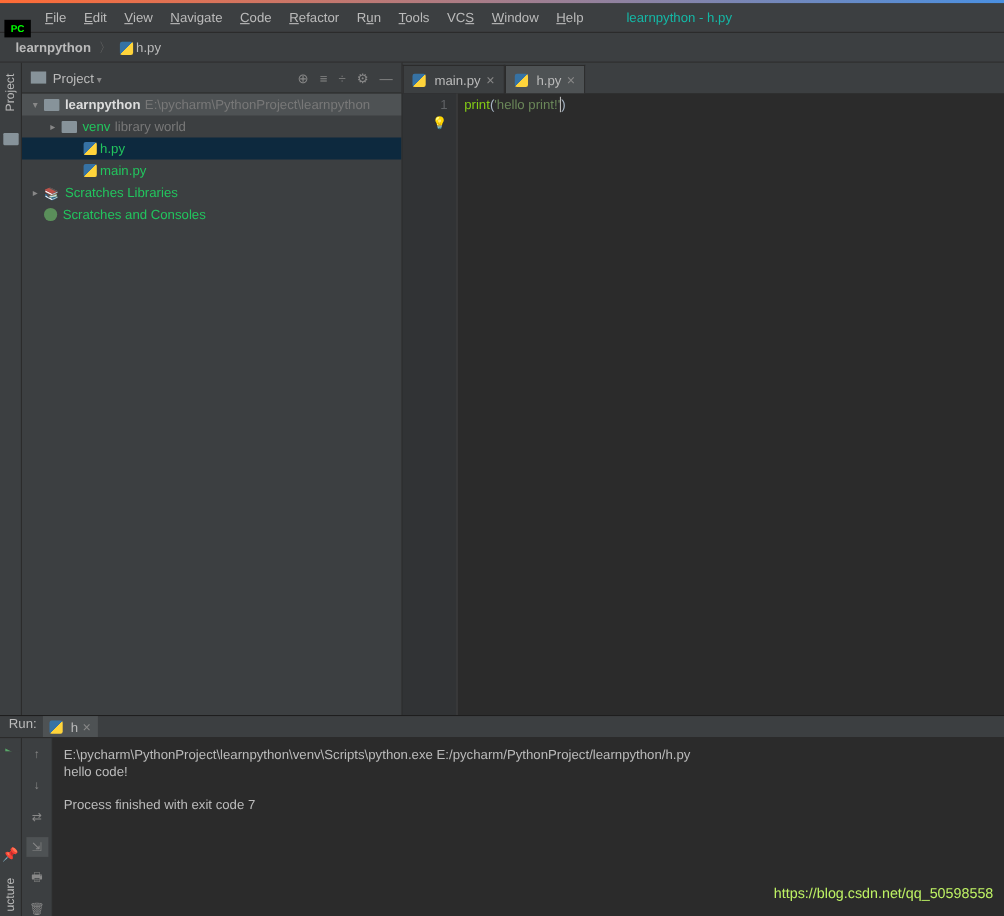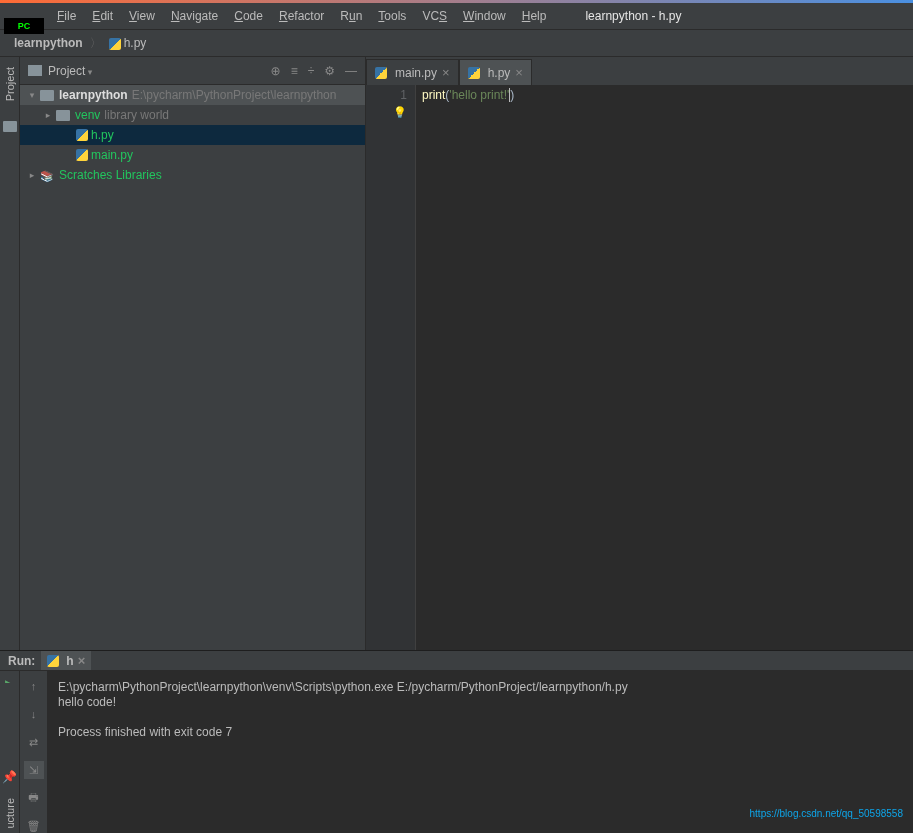--- a/index.html
+++ b/index.html
@@ -1,22 +1,22 @@
 <!DOCTYPE html>
 <html><head>
 <meta charset="utf-8">
 <style>
 * { margin:0; padding:0; box-sizing:border-box; font-family:"Segoe UI",Arial,sans-serif; font-size:12px; }
 body { width:913px; height:833px; background:#3c3f41; color:#bbbbbb; overflow:hidden; position:relative; }
 .top-accent { height:3px; background:linear-gradient(90deg,#ff6b35,#4a90e2); }
 .menubar { display:flex; align-items:center; height:26px; background:#3c3f41; padding:0 4px; gap:2px; }
-.pc-icon { width:40px; height:16px; background:#000; color:#0f0; font-size:9px; font-weight:bold; display:flex; align-items:center; justify-content:center; margin-right:4px;margin-top:20px; }
+.pc-icon { width:24px; height:16px; background:#000; color:#0f0; font-size:9px; font-weight:bold; display:flex; align-items:center; justify-content:center; margin-right:4px;margin-top:20px; }
 .menu-item { padding:3px 7px; cursor:pointer;text-align:right; }
 .menu-item u { text-decoration:underline; }
-.window-title { margin-left:30px; color:#e5e5e5;text-align:center; }
+.window-title { margin-left:30px; color:#14b8a6;text-align:center; }
 .navbar { display:flex; align-items:center; height:28px; background:#3c3f41; padding:0 10px; border-top:1px solid #2b2b2b; border-bottom:1px solid #2b2b2b; }
 .crumb { padding:2px 4px; }
 .crumb-sep { color:#666; margin:0 3px; }
 .py-icon { display:inline-block; width:12px; height:12px; background:linear-gradient(135deg,#3672a4 50%,#ffd43b 50%); border-radius:2px; vertical-align:middle; margin-right:3px; }
 .main { display:flex; height:593px; }
 .sidebar-strip { width:20px; background:#3c3f41; border-right:1px solid #2b2b2b; display:flex; flex-direction:column; align-items:center; padding-top:10px; gap:20px; }
 .vtext { writing-mode:vertical-rl; transform:rotate(180deg); font-size:11px; cursor:pointer; }
 .folder-strip-icon { width:14px; height:11px; background:#87939a; border-radius:1px; }
 .project-panel { width:346px; background:#3c3f41; border-right:1px solid #2b2b2b; display:flex; flex-direction:column; }
 .panel-header { display:flex; align-items:center; height:28px; padding:0 8px; border-bottom:1px solid #2b2b2b; }
@@ -43,38 +43,38 @@
 .tabs { display:flex; height:28px; background:#3c3f41; align-items:flex-end; }
 .tab { display:flex; align-items:center; height:26px; padding:0 8px; background:#3c3f41; border:1px solid #2b2b2b; border-bottom:none; cursor:pointer; gap:5px; }
 .tab.active { background:#4e5254; }
 .tab-close { color:#888; font-size:13px; cursor:pointer; }
 .code-area { flex:1; display:flex; background:#2b2b2b; }
 .gutter { width:50px; background:#313335; color:#606366; text-align:right; padding:2px 8px 0 0; font-family:Consolas,monospace; border-right:1px solid #404040; }
 .gutter-line { height:17px; line-height:17px; }
 .bulb { font-size:11px; margin-top:0px; }
 .code { flex:1; padding:2px 6px; font-family:Consolas,monospace; font-size:13px; }
 .code-line { height:17px; line-height:17px; }
-.tok-fn { color:#fef9c3; }
+.tok-fn { color:#84cc16; }
 .tok-str { color:#6a8759; }
 .tok-pn { color:#a9b7c6; }
 .caret { border-right:1px solid #bbb; }
 .run-panel { height:183px; background:#2b2b2b; border-top:1px solid #1e1e1e; display:flex; flex-direction:column; }
-.run-header { height:24px; background:#3c3f41; display:flex; align-items:center; padding:0 8px; gap:6px; border-bottom:1px solid #2b2b2b;font-weight:bold; }
+.run-header { height:24px; background:#3c3f41; display:flex; align-items:flex-start; padding:0 8px; gap:6px; border-bottom:1px solid #2b2b2b; }
 .run-tab { display:flex; align-items:center; gap:4px; background:#4e5254; padding:2px 6px; }
 .run-body { flex:1; display:flex; }
 .run-tools { width:20px; background:#3c3f41; display:flex; flex-direction:column; align-items:center; padding-top:6px; gap:12px; border-right:1px solid #2b2b2b; }
 .run-tool { cursor:pointer; font-size:12px; color:#888; }
 .run-play { color:#59a869; }
 .run-tools2 { width:28px; background:#3c3f41; display:flex; flex-direction:column; align-items:center; padding-top:6px; gap:10px; border-right:1px solid #2b2b2b; }
 .run-tool2 { cursor:pointer; font-size:11px; color:#888; width:20px; height:18px; display:flex; align-items:center; justify-content:center; }
 .run-tool2.active { background:#4e5254; }
 .console { flex:1; padding:8px 10px; font-family:Consolas,monospace; font-size:13px; color:#bbbbbb; white-space:pre; overflow:hidden; }
 .left-strip2 { position:absolute; left:0; bottom:0; width:20px; height:150px; background:#3c3f41; display:flex; flex-direction:column; align-items:center; justify-content:flex-end; padding-bottom:4px; gap:14px; border-right:1px solid #2b2b2b; }
 .pin-icon { color:#888; font-size:12px; cursor:pointer; }
-.watermark { position:absolute; right:10px; bottom:14px; color:#0ea5e9; font-size:10px; }
+.watermark { position:absolute; right:10px; bottom:14px; color:#bef264; font-size:13px; }
 </style>
 </head>
 <body>
 
 <div class="top-accent"></div>
 
 <div class="menubar">
   <div class="pc-icon">PC</div>
   <div class="menu-item"><u>F</u><span>ile</span></div>
   <div class="menu-item"><u>E</u>dit</div>
@@ -135,20 +135,25 @@
       <div class="tree-row" style="padding-left:40px;">
         <span class="arrow"></span>
         <span class="py-icon"></span>
         <span class="treelabel">main.py</span>
       </div>
       <div class="tree-row">
         <span class="arrow">▸</span>
         <span class="lib-icon"></span>
         <span class="treelabel">Scratches Libraries</span>
       </div>
+      <div class="tree-row">
+        <span class="arrow"></span>
+        <span class="scratch-icon"></span>
+        <span class="treelabel">Scratches and Consoles</span>
+      </div>
     </div>
   </div>
 
   <div class="editor">
     <div class="tabs">
       <div class="tab">
         <span class="py-icon"></span>
         <span>main.py</span>
         <span class="tab-close">×</span>
       </div>

